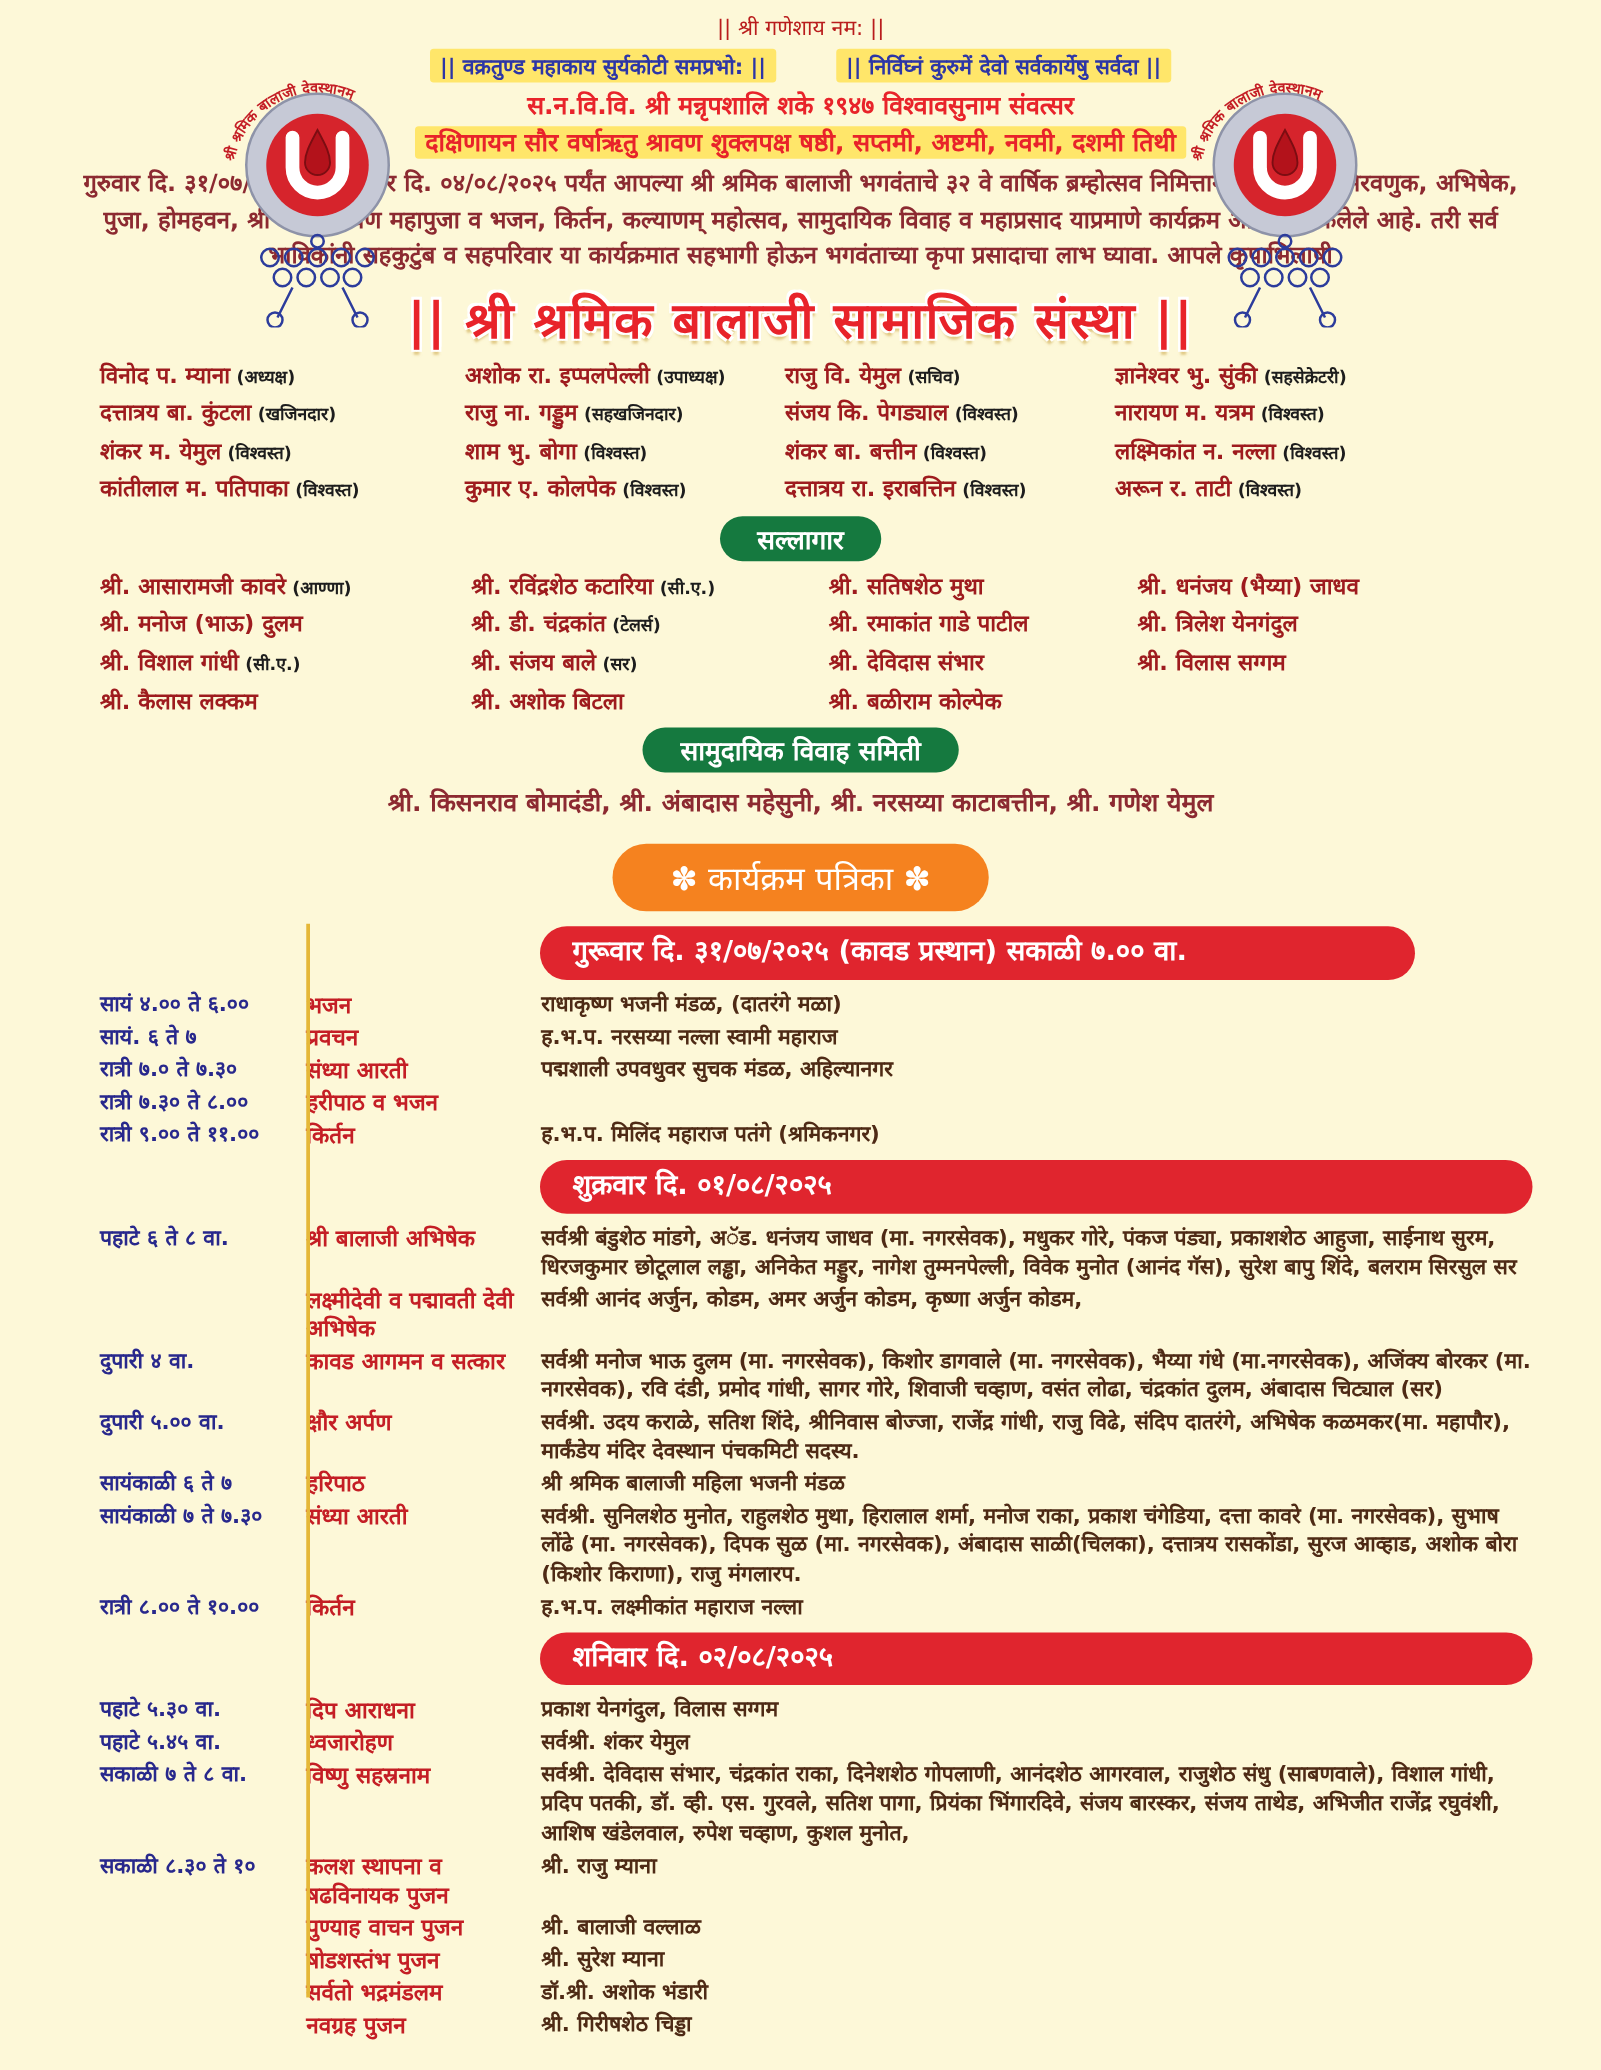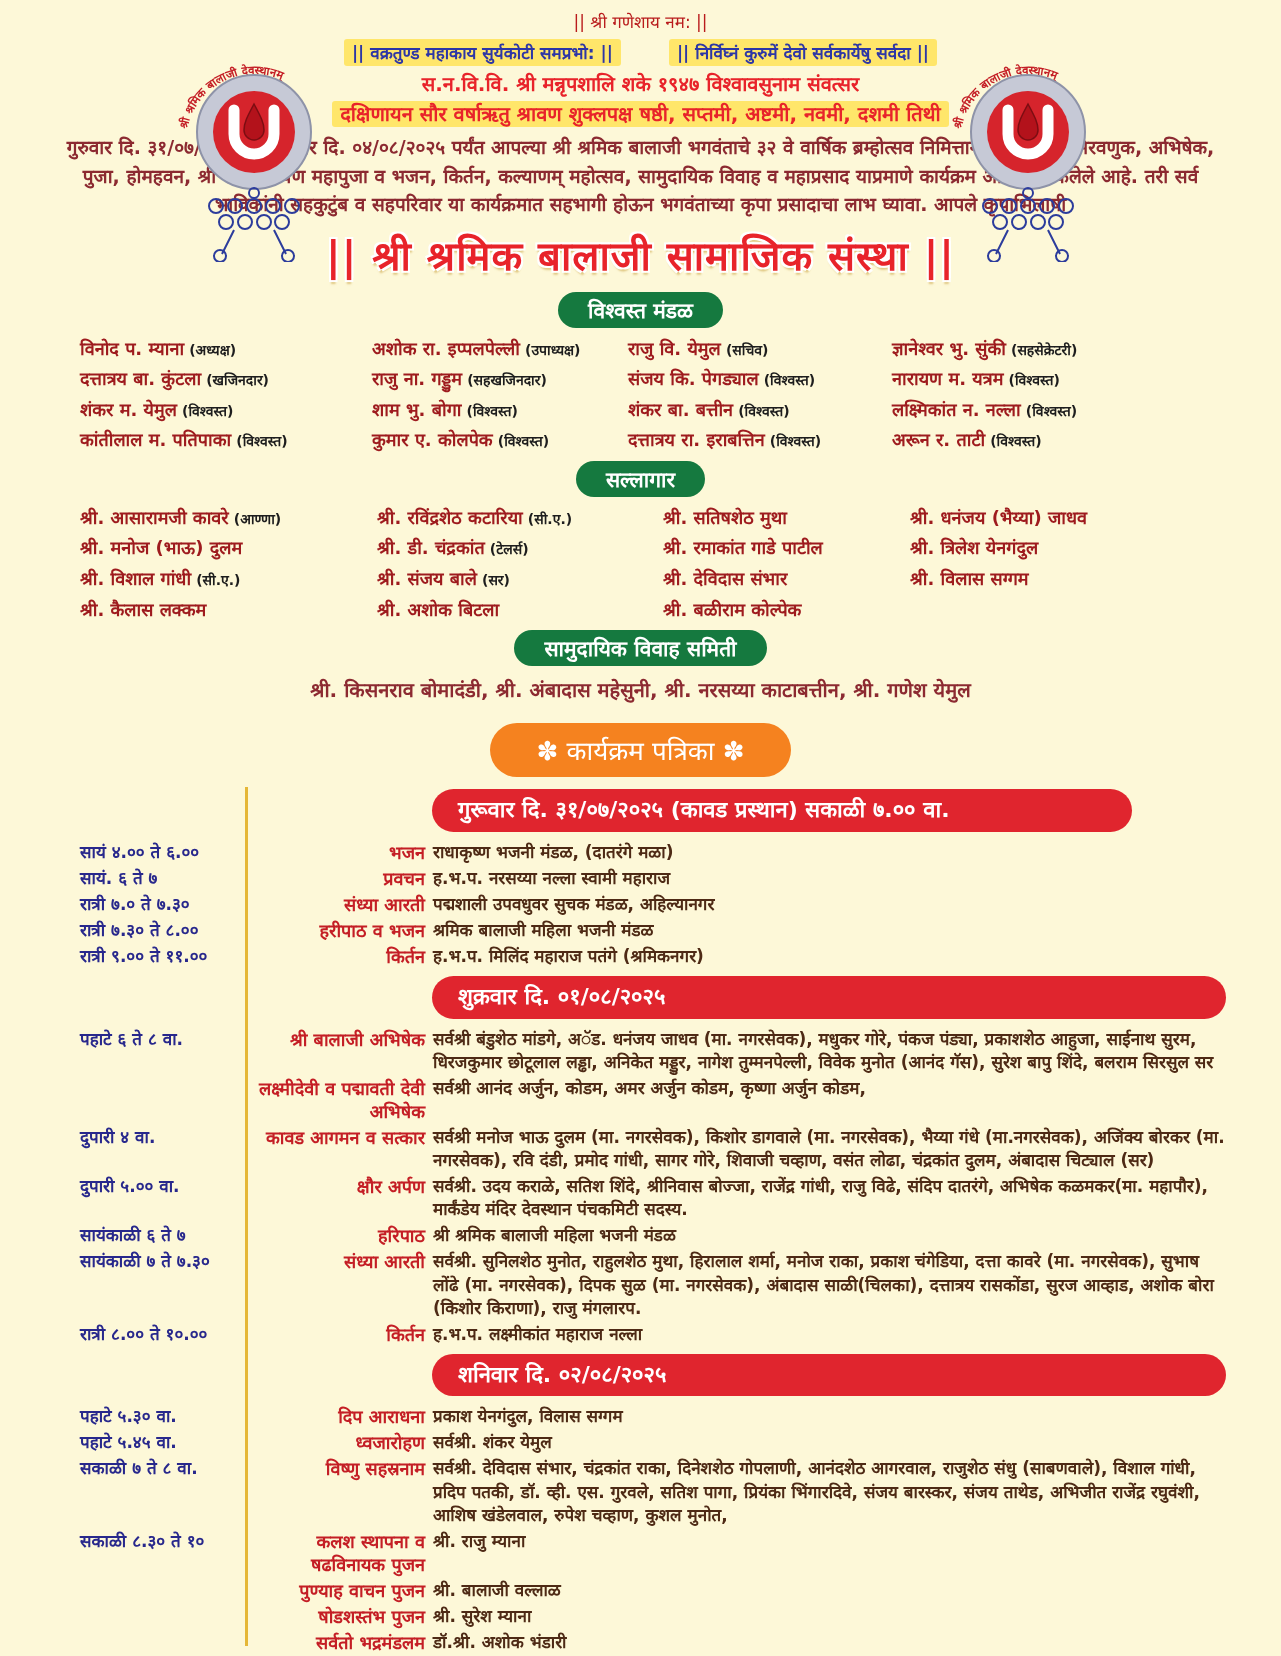--- a/index.html
+++ b/index.html
@@ -53,21 +53,21 @@
   .program{position:relative;padding:0 55px 0 80px;margin-top:4px;}
   .vline{position:absolute;left:245px;top:-2px;bottom:34px;width:2.5px;background:#e5b737;}
   .banner{
     background:#e0252e;color:#fff;font-weight:bold;font-size:22px;
     border-radius:24px;padding:8px 26px;margin:8px 0 9px 352px;
     box-sizing:border-box;line-height:1.2;
   }
   .banner--narrow{width:700px;}
   .sched-row{display:grid;grid-template-columns:165px 188px 1fr;margin-bottom:3px;}
   .sched-row .t{color:#28288c;font-weight:bold;font-size:17px;white-space:nowrap;line-height:1.35;}
-  .sched-row .e{color:#c41e25;font-weight:bold;font-size:18px;line-height:1.28;padding-right:8px;text-align:right;}
+  .sched-row .e{color:#c41e25;font-weight:bold;font-size:18px;line-height:1.28;padding-right:8px;}
   .sched-row .d{color:#4e2a15;font-weight:600;font-size:17px;line-height:1.36;}
 </style>
 </head>
 <body>
 
 <div class="page">
 
   <div class="logo left">
     <svg width="172" height="236" viewBox="0 0 172 236">
       <defs>
@@ -137,23 +137,20 @@
 
   <div class="center samvatsar">स.न.वि.वि. श्री मन्नृपशालि शके १९४७ विश्वावसुनाम संवत्सर</div>
   <div class="center tithi">
     <span class="hl">दक्षिणायन सौर वर्षाऋतु श्रावण शुक्लपक्ष षष्ठी, सप्तमी, अष्टमी, नवमी, दशमी तिथी</span>
   </div>
 
   <div class="intro">गुरुवार दि. ३१/०७/२०२५ ते सोमवार दि. ०४/०८/२०२५ पर्यंत आपल्या श्री श्रमिक बालाजी भगवंताचे ३२ वे वार्षिक ब्रम्होत्सव निमित्ताने उत्सवमुर्तींचे मिरवणुक, अभिषेक, पुजा, होमहवन, श्री सत्यनारायण महापुजा व भजन, किर्तन, कल्याणम् महोत्सव, सामुदायिक विवाह व महाप्रसाद याप्रमाणे कार्यक्रम आयोजित केलेले आहे. तरी सर्व भाविकांनी सहकुटुंब व सहपरिवार या कार्यक्रमात सहभागी होऊन भगवंताच्या कृपा प्रसादाचा लाभ घ्यावा. आपले कृपाभिलाषी</div>
 
   <div class="center main-title">|| श्री श्रमिक बालाजी सामाजिक संस्था ||</div>
 
-  <div class="center">
-    <span class="pill-green">विश्वस्त मंडळ</span>
-  </div>
   <div class="grid4 trustees-grid">
 
       <div class="member">
         <span class="nm">विनोद प. म्याना</span>
         <span class="rl">(अध्यक्ष)</span>
       </div>
 
       <div class="member">
         <span class="nm">अशोक रा. इप्पलपेल्ली</span>
         <span class="rl">(उपाध्यक्ष)</span>
@@ -347,21 +344,20 @@
 
         <div class="sched-row">
           <div class="t">रात्री ७.० ते ७.३०</div>
           <div class="e">संध्या आरती</div>
           <div class="d">पद्मशाली उपवधुवर सुचक मंडळ, अहिल्यानगर</div>
         </div>
 
         <div class="sched-row">
           <div class="t">रात्री ७.३० ते ८.००</div>
           <div class="e">हरीपाठ व भजन</div>
-          <div class="d">श्रमिक बालाजी महिला भजनी मंडळ</div>
         </div>
 
         <div class="sched-row">
           <div class="t">रात्री ९.०० ते ११.००</div>
           <div class="e">किर्तन</div>
           <div class="d">ह.भ.प. मिलिंद महाराज पतंगे (श्रमिकनगर)</div>
         </div>
 
     </section>
 

